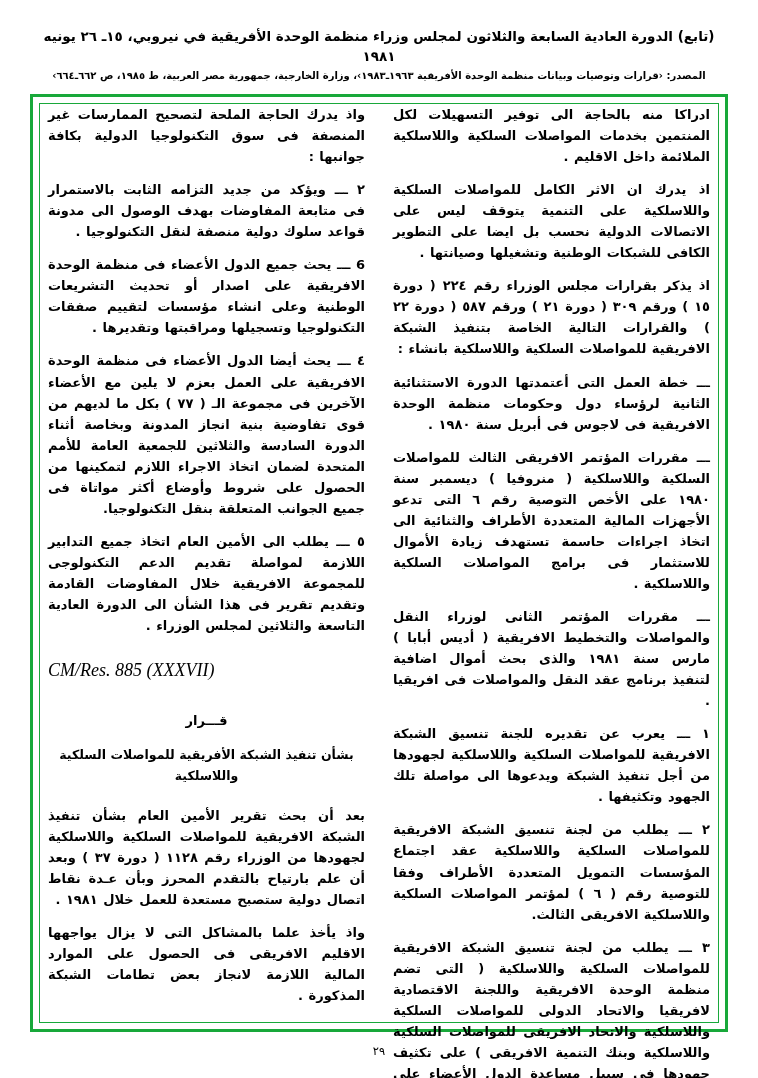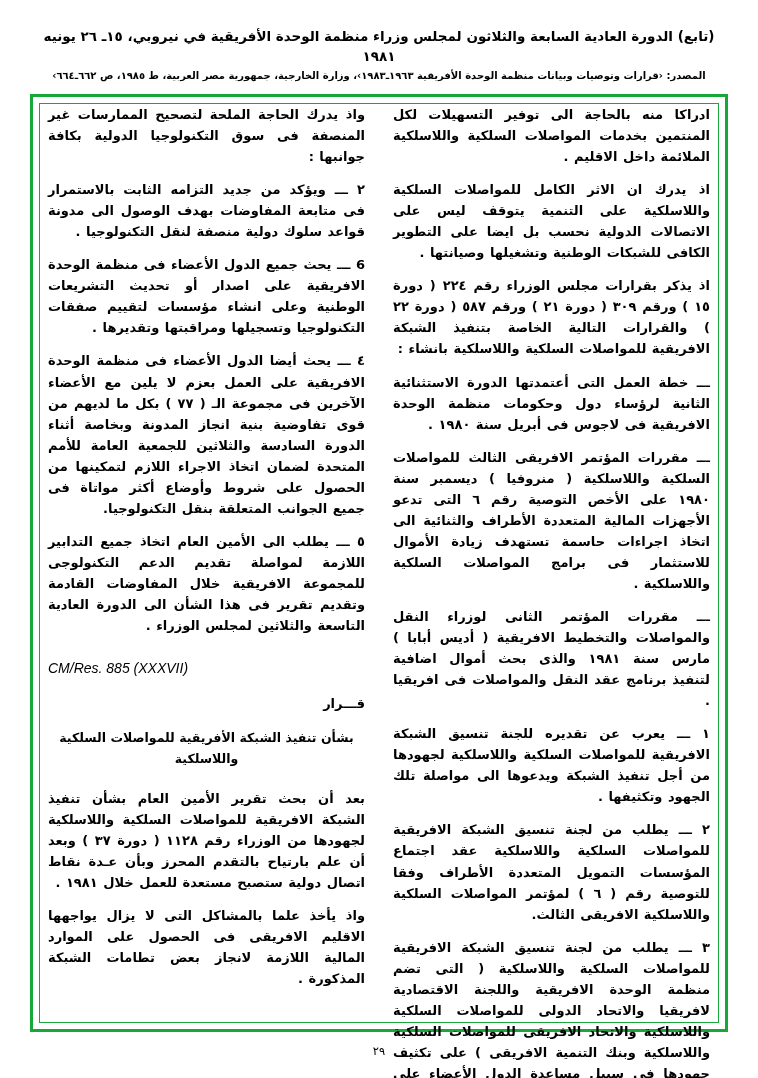--- a/index.html
+++ b/index.html
@@ -79,30 +79,30 @@
     text-align-last: right;
     direction: rtl;
     font-weight: bold;
     letter-spacing: 0px;
     word-spacing: 1px;
   }
   p.para.last {
     margin-bottom: 10px;
   }
   .res-id {
-    margin: 24px 0 20px 0;
-    font-size: 14px;
+    margin: 24px 0 32px 0;
+    font-size: 18px;
     direction: ltr;
     text-align: left;
-    font-family: Liberation Sans, sans-serif;
+    font-family: Liberation Serif, serif;
     font-style: italic;
     font-weight: normal;
   }
   .res-word {
-    text-align: right;
+    text-align: center;
     font-size: 13px;
     font-weight: bold;
     letter-spacing: 3px;
     margin: 0 0 16px 0;
   }
   .res-subject {
     text-align: center;
     font-size: 12.5px;
     font-weight: bold;
     line-height: 1.7;

